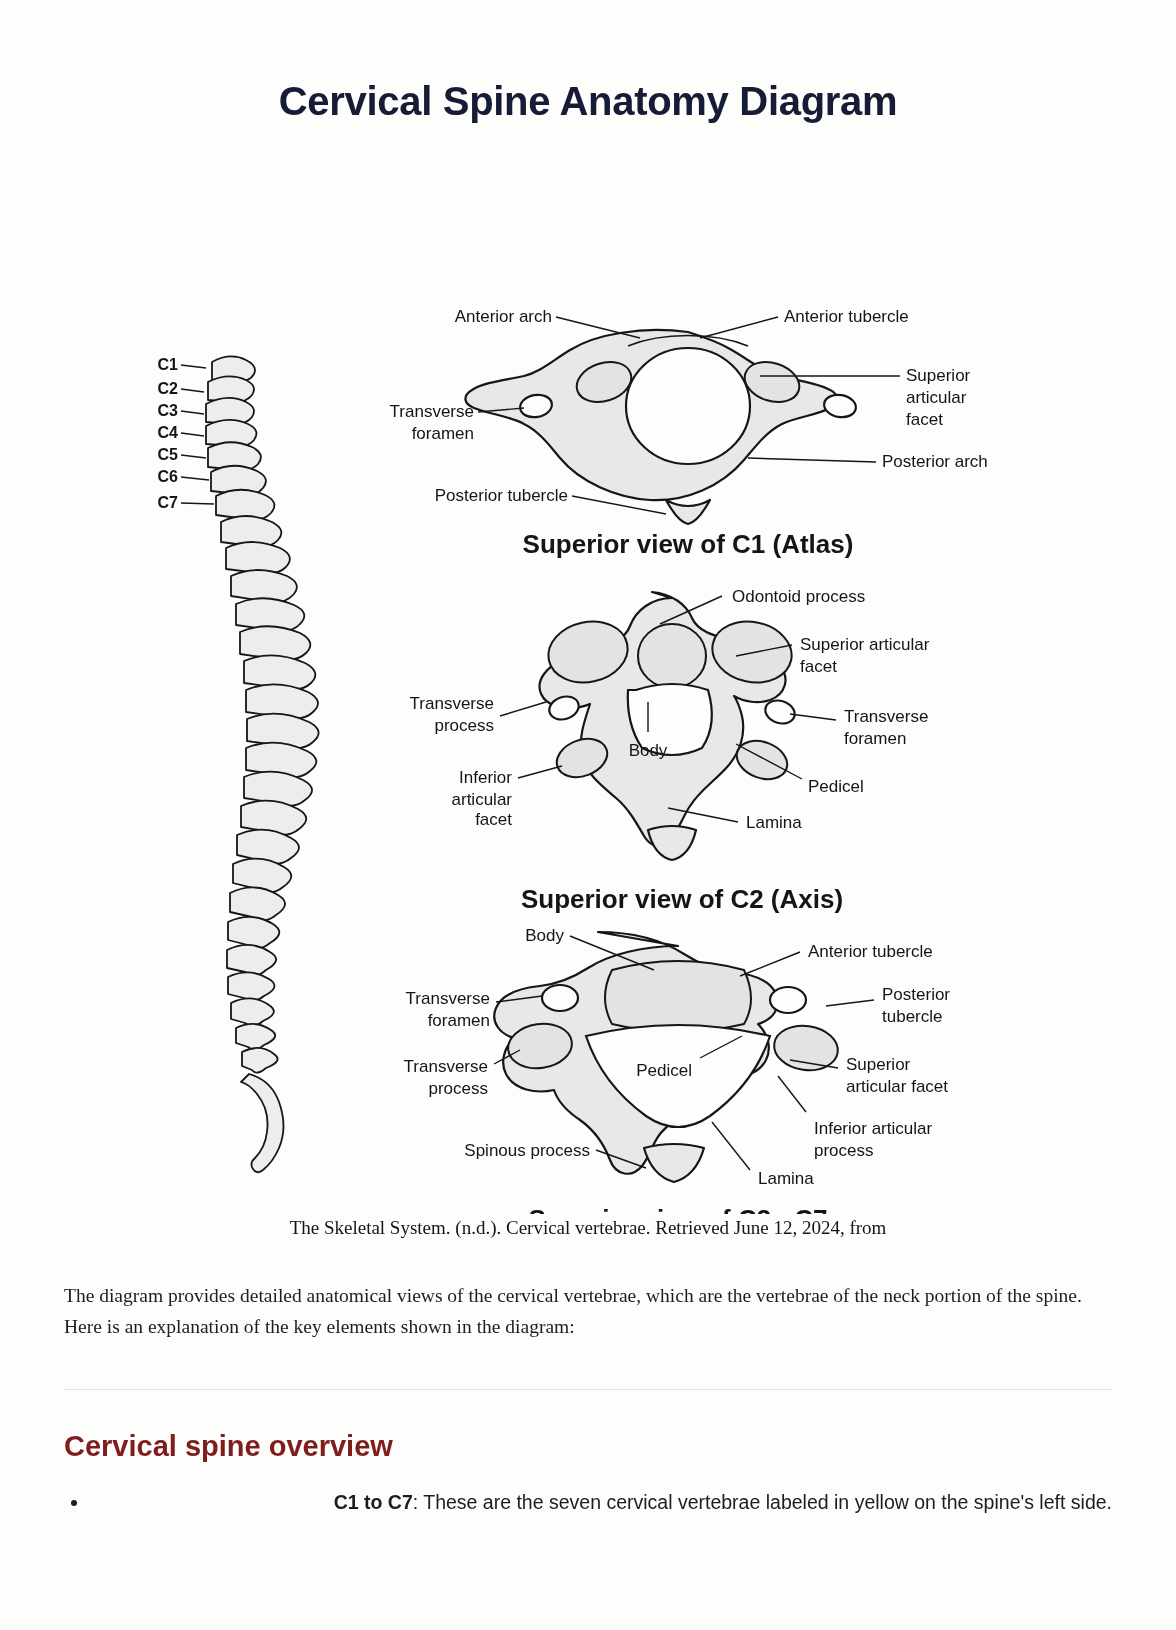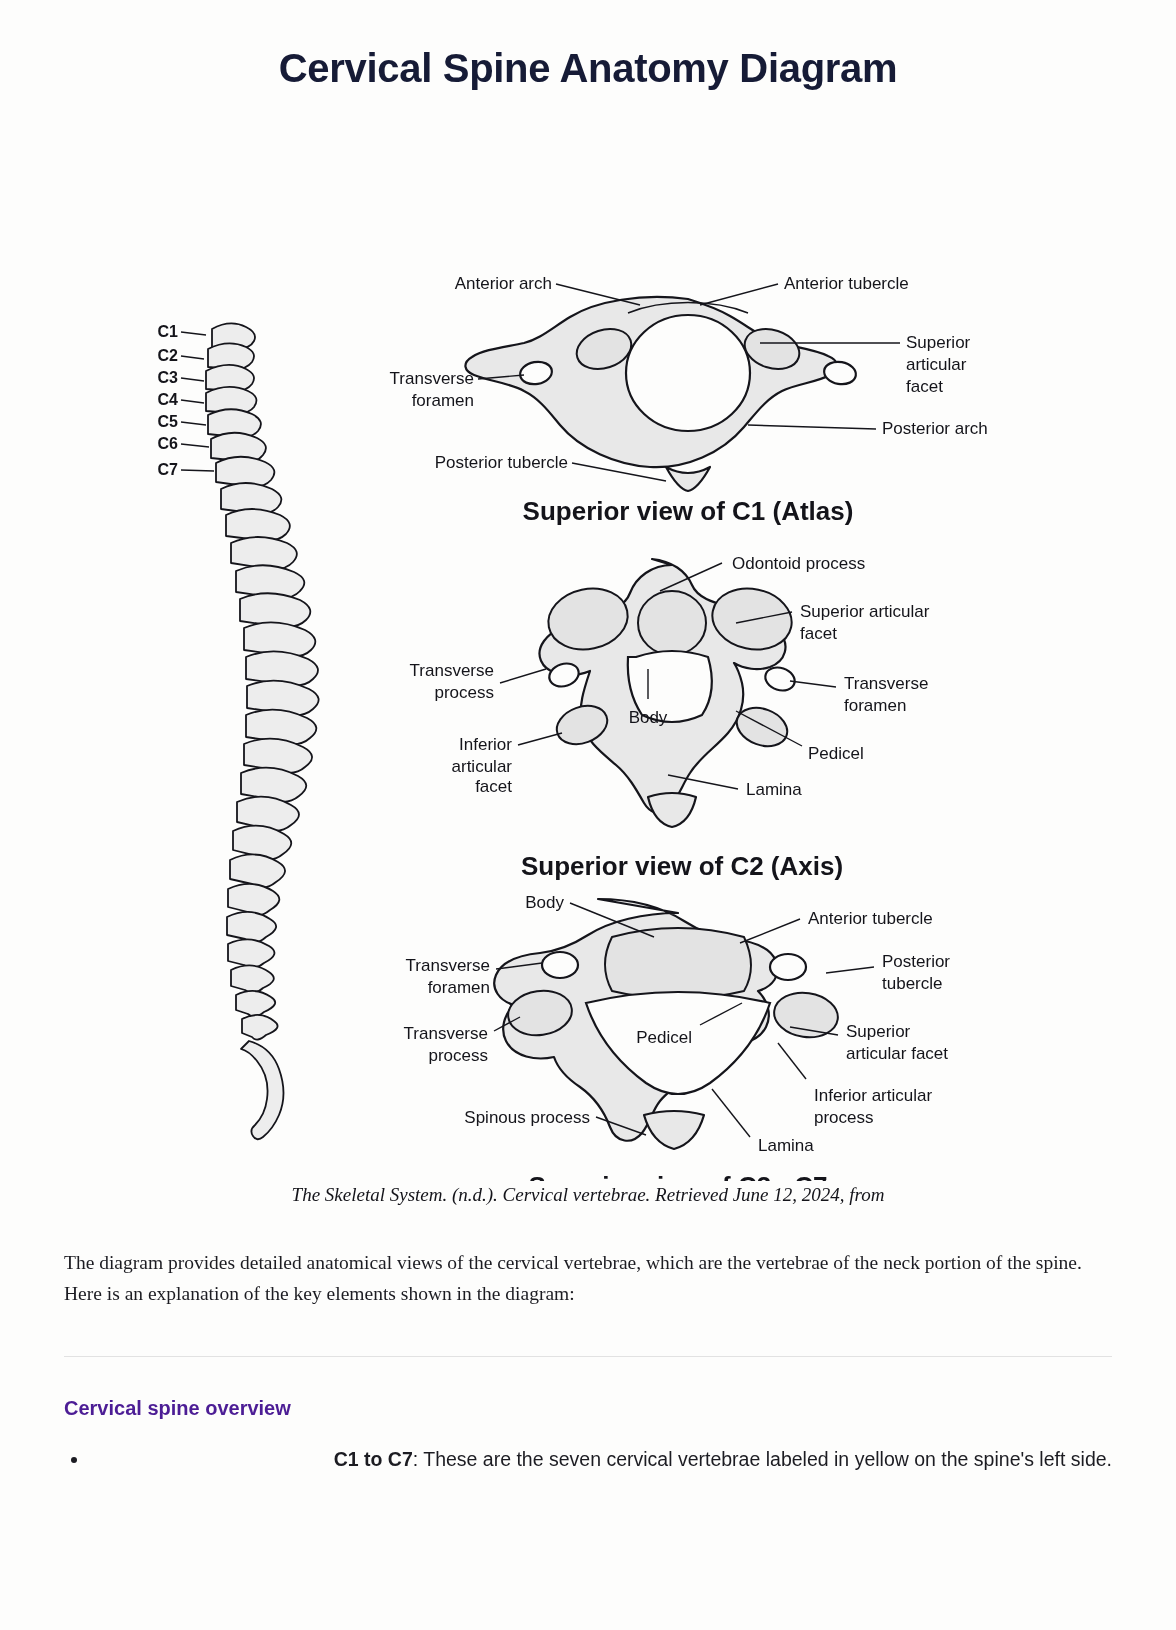--- a/index.html
+++ b/index.html
@@ -13,64 +13,64 @@
     position: relative;
     font-family: "Liberation Sans", sans-serif;
     color: #1c1c22;
     overflow: hidden;
   }
   .page {
     position: relative;
     width: 1176px;
     height: 1463px;
     box-sizing: border-box;
+    margin-top: 33px;
   }
   h1.page-title {
     margin: 0;
     padding-top: 46px;
     text-align: center;
     font-size: 40px;
     font-weight: bold;
     color: #161b36;
     letter-spacing: -0.3px;
   }
   .diagram-wrap {
     position: relative;
     width: 1176px;
     height: 1090px;
   }
   .diagram-wrap svg {
     display: block;
   }
   .caption {
     font-family: "Liberation Serif", serif;
-    font-style: italic;
     text-align: center;
     font-size: 19px;
     line-height: 1.45;
     color: #14141a;
     margin: 0 110px;
   }
   .body-text {
     margin: 38px 64px 0 64px;
     font-size: 19.5px;
     line-height: 1.62;
     color: #1c1c22;
     font-family: Liberation Serif, serif;
   }
   hr.sep {
     border: none;
     border-top: 1px solid #e2e2e2;
     margin: 46px 64px 0 64px;
   }
   h2.section-title {
     margin: 40px 64px 0 64px;
-    font-size: 20px;
+    font-size: 29px;
     font-weight: bold;
-    color: #4c1d95;
+    color: #7f1d1d;
   }
   ul.bullets {
     margin: 24px 64px 0 64px;
     padding-left: 26px;
   }
   ul.bullets li {
     font-size: 19.5px;
     line-height: 1.6;
     color: #1c1c22;
     text-align: right;

